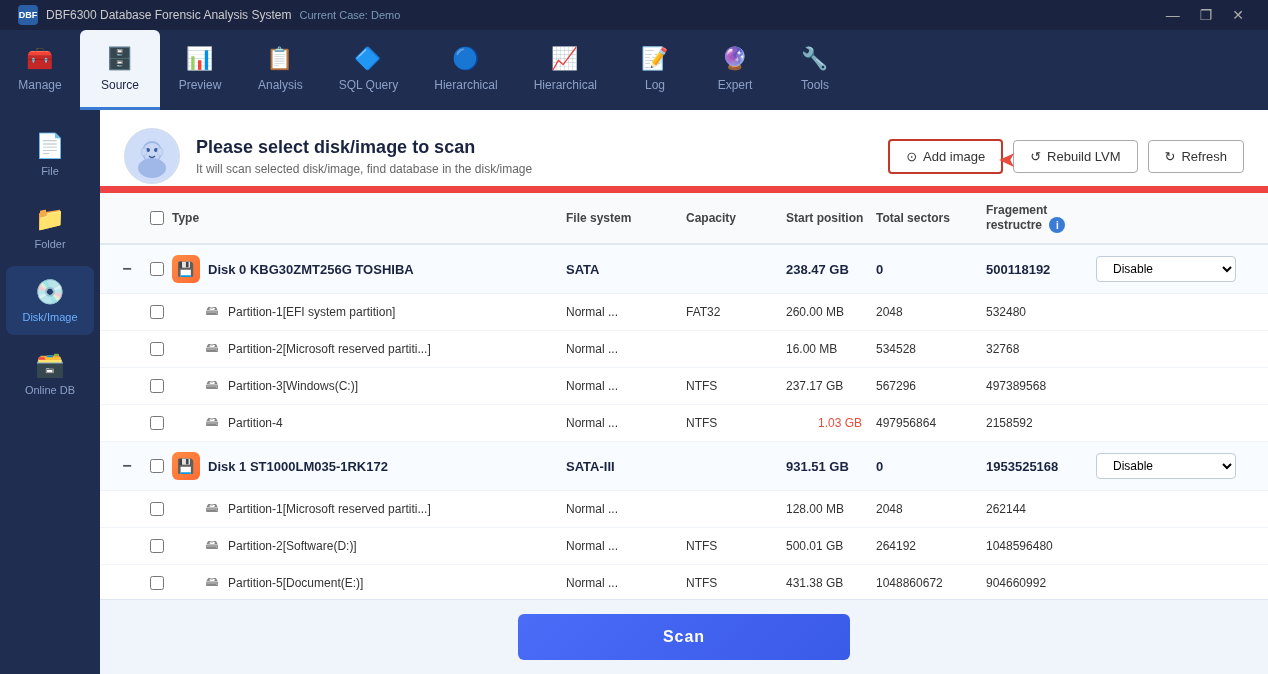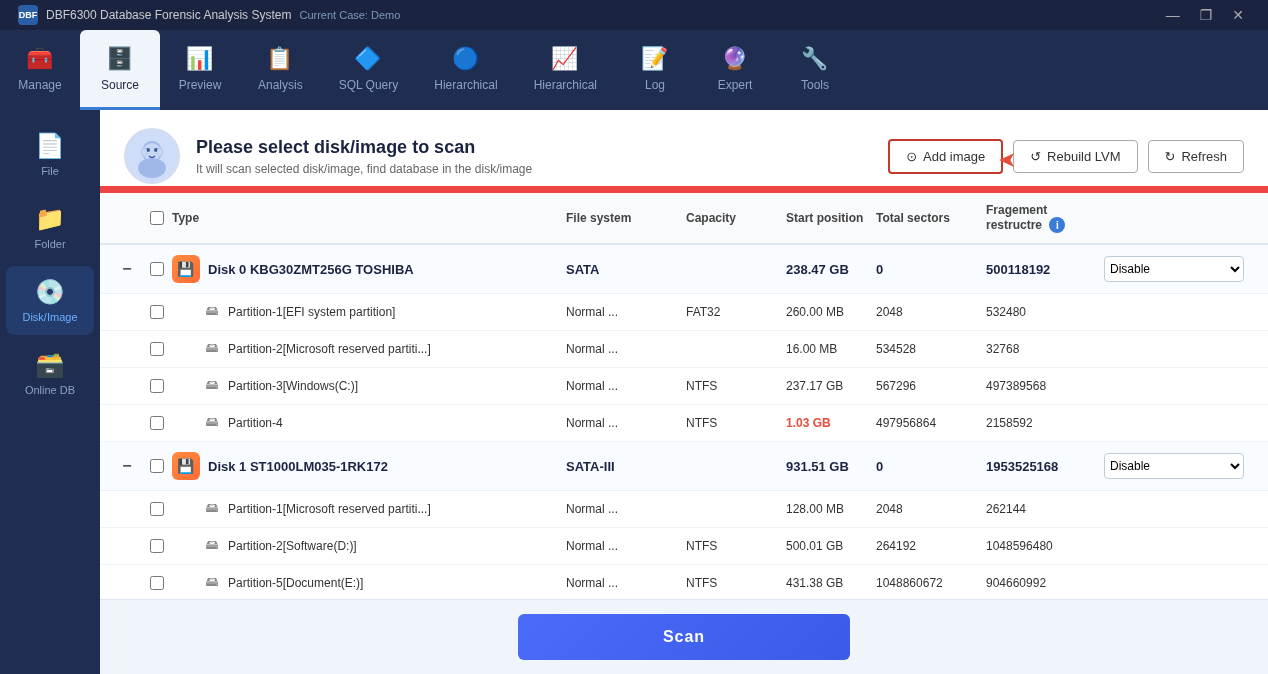--- a/index.html
+++ b/index.html
@@ -203,31 +203,30 @@
       display: flex; align-items: center; justify-content: center;
       color: #888; font-size: 13px;
     }
     .collapse-btn {
       color: #555; font-size: 16px; cursor: pointer; font-weight: bold;
       display: flex; align-items: center; justify-content: center;
     }
     .checkbox-cell { display: flex; align-items: center; justify-content: center; }
     input[type="checkbox"] { width: 14px; height: 14px; cursor: pointer; accent-color: #3a7bd5; }
 
-    .capacity-highlight { color: #e74c3c; font-weight: 700; }
+    .capacity-highlight { color: #e74c3c; font-weight: 400; margin-left: 32px; }
 
     .dropdown-select {
-      padding: 4px 1px;
+      padding: 4px 12px;
       border: 1px solid #c0ccd8;
       border-radius: 4px;
       background: white;
       font-size: 12px;
       cursor: pointer;
       width: 140px;
-      margin-left: 8px;
     }
 
     
     .scan-bar {
       background: #f0f4fb;
       padding: 14px;
       display: flex;
       justify-content: center;
       border-top: 1px solid #dde5f0;
     }

